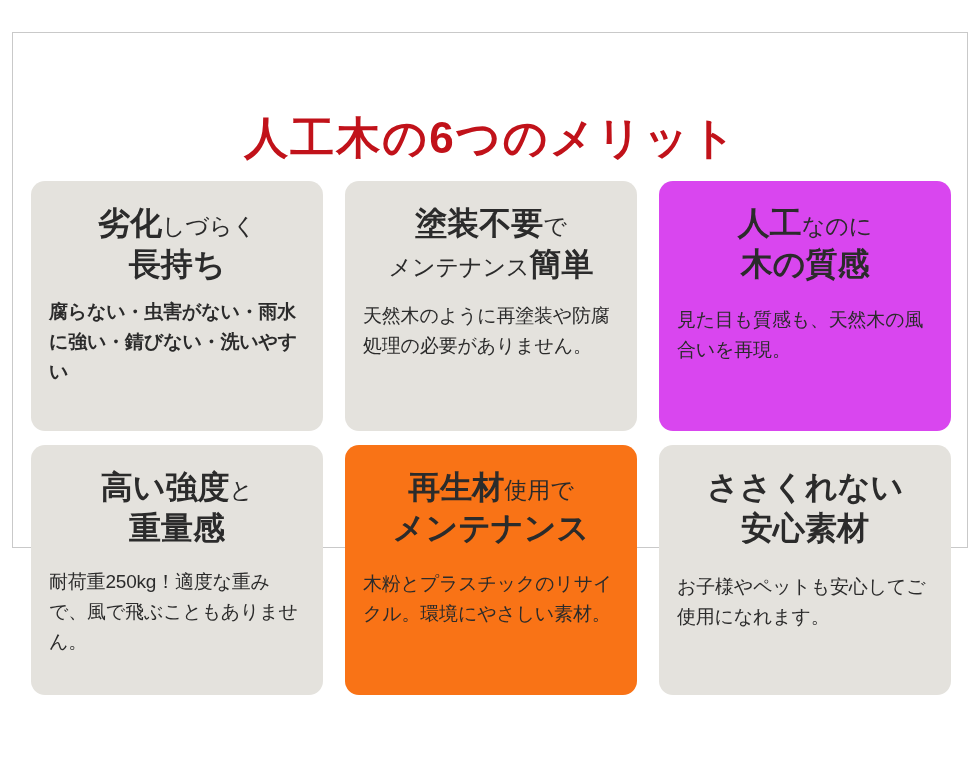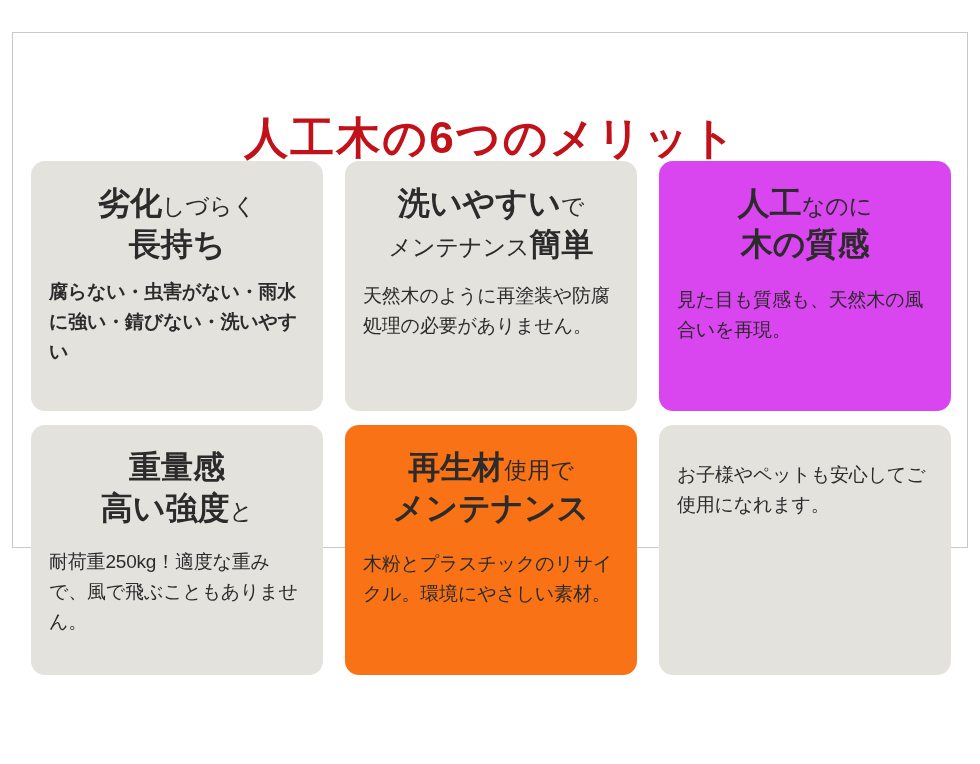--- a/index.html
+++ b/index.html
@@ -44,21 +44,21 @@
     font-size: 44px;
     font-weight: 700;
     letter-spacing: 2px;
     line-height: 1.1;
     white-space: nowrap;
   }
 
   .grid {
     position: absolute;
     left: 18px;
-    top: 128px;
+    top: 148px;
     width: 920px;
     display: grid;
     grid-template-columns: repeat(3, 292px);
     grid-template-rows: repeat(2, 250px);
     column-gap: 22px;
     row-gap: 14px;
   }
 
   .card {
     background: #e4e2dd;
@@ -121,49 +121,53 @@
       <div class="card c1" style="background: rgb(228, 226, 221); color: rgb(43, 43, 43);">
         <div class="card-heading">
             <span class="heading-line"><span class="big">劣化</span><span class="small">しづらく</span></span>
             <span class="heading-line"><span class="big">長持ち</span></span>
           </div>
         <p class="card-body">腐らない・虫害がない・雨水に強い・錆びない・洗いやすい</p>
       </div>
 
       <div class="card c2" style="background: rgb(228, 226, 221); color: rgb(43, 43, 43);">
         <div class="card-heading">
-            <span class="heading-line"><span class="big">洗いやすい</span><span class="small">で</span></span>
+            <span class="heading-line"><span class="big">塗装不要</span><span class="small">で</span></span>
             <span class="heading-line"><span class="small">メンテナンス</span><span class="big">簡単</span></span>
           </div>
         <p class="card-body">天然木のように再塗装や防腐処理の必要がありません。</p>
       </div>
 
       <div class="card c3" style="background: #d946ef; color: rgb(43, 43, 43);">
         <div class="card-heading">
             <span class="heading-line"><span class="big">人工</span><span class="small">なのに</span></span>
             <span class="heading-line"><span class="big">木の質感</span></span>
           </div>
         <p class="card-body">見た目も質感も、天然木の風合いを再現。</p>
       </div>
 
       <div class="card c4" style="background: rgb(228, 226, 221); color: rgb(43, 43, 43);">
         <div class="card-heading">
+            <span class="heading-line"><span class="big">高い強度</span><span class="small">と</span></span>
             <span class="heading-line"><span class="big">重量感</span></span>
-            <span class="heading-line"><span class="big">高い強度</span><span class="small">と</span></span>
           </div>
         <p class="card-body">耐荷重250kg！適度な重みで、風で飛ぶこともありません。</p>
       </div>
 
       <div class="card c5" style="background: #f97316; color: rgb(43, 43, 43);">
         <div class="card-heading">
             <span class="heading-line"><span class="big">再生材</span><span class="small">使用で</span></span>
             <span class="heading-line"><span class="big">メンテナンス</span></span>
           </div>
         <p class="card-body">木粉とプラスチックのリサイクル。環境にやさしい素材。</p>
       </div>
 
       <div class="card c6" style="background: rgb(228, 226, 221); color: rgb(43, 43, 43);">
+        <div class="card-heading">
+            <span class="heading-line"><span class="big">ささくれない</span></span>
+            <span class="heading-line"><span class="big">安心素材</span></span>
+          </div>
         <p class="card-body">お子様やペットも安心してご使用になれます。</p>
       </div>
 
     </div>
   </div>
 </div>
 
 </body></html>

